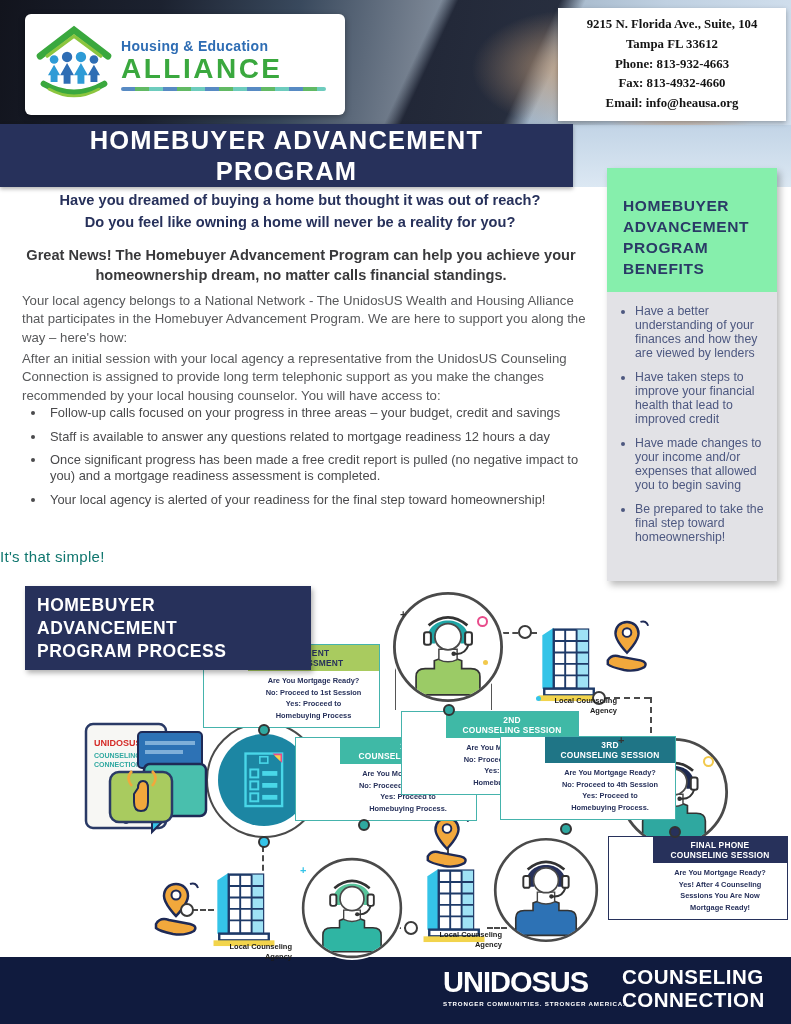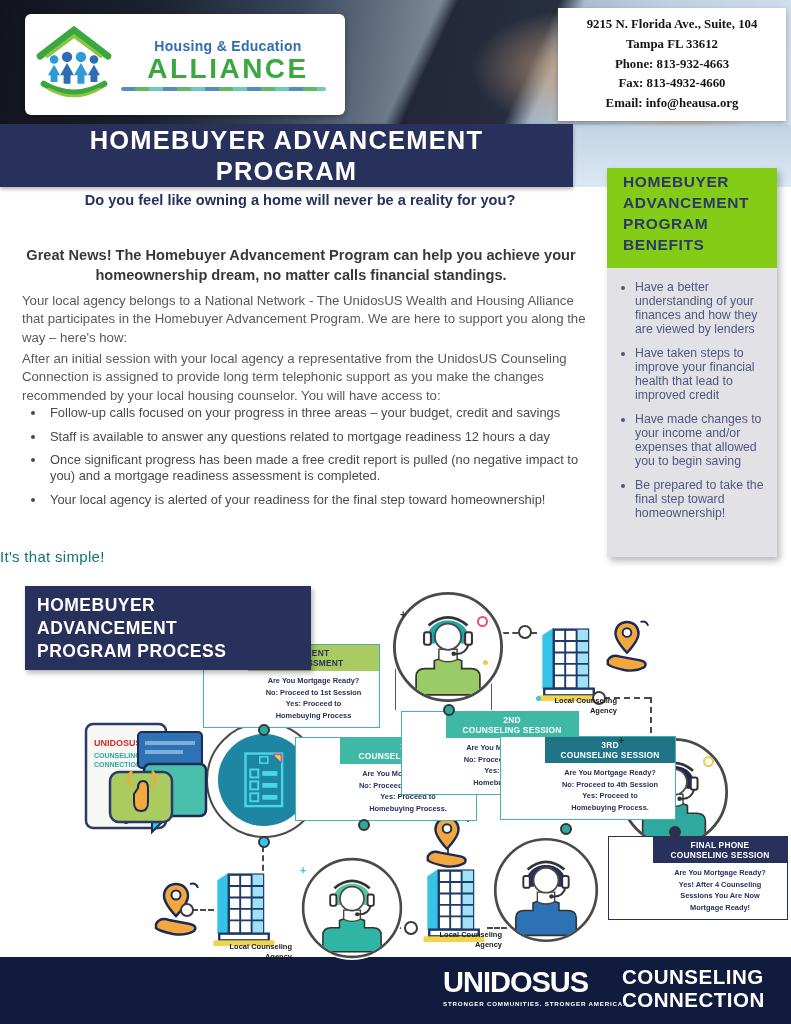--- a/index.html
+++ b/index.html
@@ -12,21 +12,21 @@
       radial-gradient(ellipse 120px 70px at 86% 78%, rgba(214,174,140,.95) 0%, rgba(214,174,140,0) 70%),
       radial-gradient(ellipse 150px 90px at 72% 55%, rgba(196,158,122,.8) 0%, rgba(196,158,122,0) 65%),
       linear-gradient(115deg, transparent 52%, rgba(22,27,43,.88) 54%, rgba(22,27,43,.88) 66%, transparent 69%),
       linear-gradient(100deg,#12141d 0%,#1c2230 20%,#39495d 37%,#75808f 52%,#9fb2c5 66%,#bfd0e1 82%,#d2e0ee 100%);}
   .photo-right{position:absolute;left:573px;top:125px;width:218px;height:62px;
     background:linear-gradient(180deg,#c2d4e6,#dce8f3);}
 
   
   .logo-card{position:absolute;left:25px;top:14px;width:320px;height:101px;background:#fff;border-radius:6px;
     box-shadow:0 2px 6px rgba(0,0,0,.35);display:flex;align-items:center;gap:8px;padding:4px 10px;box-sizing:border-box;}
-  .logo-text{flex:1;text-align:center;}
+  .logo-text{flex:1;}
   .logo-top{color:#2E6DB4;font-size:14px;font-weight:bold;letter-spacing:.3px;}
   .logo-name{color:#3AA83E;font-size:28px;font-weight:bold;letter-spacing:2.5px;line-height:1.05;}
   .logo-tagline-bar{margin-top:3px;height:4px;width:96%;border-radius:2px;
     background:repeating-linear-gradient(90deg,#2E6DB4 0 14px,#3AA83E 14px 28px,#49BFAD 28px 42px);opacity:.8;}
 
   
   .contact-card{position:absolute;left:558px;top:8px;width:228px;height:113px;background:#fff;
     box-shadow:0 2px 5px rgba(0,0,0,.3);display:flex;flex-direction:column;justify-content:center;
     text-align:center;font-family:"Liberation Serif", serif;font-weight:bold;font-size:12.8px;
     line-height:1.55;color:#141414;}
@@ -46,22 +46,22 @@
   .para1{position:absolute;left:22px;top:292px;width:574px;color:#58595B;font-size:13.2px;line-height:1.4;}
   .para2{position:absolute;left:22px;top:350px;width:580px;color:#58595B;font-size:13.2px;line-height:1.4;}
   .bullets{position:absolute;left:30px;top:405px;width:560px;margin:0;padding:0 0 0 16px;
     color:#4A4A4C;font-size:12.9px;line-height:1.22;}
   .bullets li{margin-bottom:8px;padding-left:4px;}
   .closing{position:absolute;left:0;top:548px;width:600px;color:#0f766e;
     font-size:15px;font-weight:500;letter-spacing:.3px;}
 
   
   .benefits{position:absolute;left:607px;top:168px;width:170px;box-shadow:3px 4px 7px rgba(0,0,0,.28);}
-  .benefits-head{background:#84cc16;color:#2A3A66;font-weight:bold;font-size:15.5px;letter-spacing:.6px;
-    line-height:1.35;padding:4px 10px 12px 16px;}
+  .benefits-head{background:#86efac;color:#2A3A66;font-weight:bold;font-size:15.5px;letter-spacing:.6px;
+    line-height:1.35;padding:28px 10px 12px 16px;}
   .benefits-head span{display:block;}
   .benefits-body{background:#E2E2E6;padding:12px 8px 16px 6px;min-height:289px;box-sizing:border-box;}
   .benefits-body ul{margin:0;padding:0 0 0 22px;color:#4D5880;font-size:12.3px;line-height:1.16;font-weight:400;}
   .benefits-body li{margin-bottom:9px;}
 
   
   .process{position:absolute;left:0;top:578px;width:791px;height:380px;}
   .ptitle{position:absolute;left:25px;top:8px;width:262px;background:#27315B;color:#fff;z-index:5;
     font-size:17.5px;font-weight:600;letter-spacing:.5px;line-height:1.3;padding:8px 12px;box-shadow:2px 3px 5px rgba(0,0,0,.3);}
   .ptitle span{display:block;}
@@ -150,20 +150,21 @@
     <div>Fax: 813-4932-4660</div>
     <div>Email: info@heausa.org</div>
   </div>
 
   <div class="title-banner">
     <span>HOMEBUYER ADVANCEMENT</span>
     <span>PROGRAM</span>
   </div>
 
   <div class="question">
+    <span>Have you dreamed of buying a home but thought it was out of reach?</span>
     <span>Do you feel like owning a home will never be a reality for you?</span>
   </div>
   <div class="great-news">Great News! The Homebuyer Advancement Program can help you achieve your homeownership dream, no matter calls financial standings.</div>
   <div class="para1">Your local agency belongs to a National Network - The UnidosUS Wealth and Housing Alliance that participates in the Homebuyer Advancement Program. We are here to support you along the way – here's how:</div>
   <div class="para2">After an initial session with your local agency a representative from the UnidosUS Counseling Connection is assigned to provide long term telephonic support as you make the changes recommended by your local housing counselor. You will have access to:</div>
   <ul class="bullets">
     <li>Follow-up calls focused on your progress in three areas – your budget, credit and savings</li>
     <li>Staff is available to answer any questions related to mortgage readiness 12 hours a day</li>
     <li>Once significant progress has been made a free credit report is pulled (no negative impact to you) and a mortgage readiness assessment is completed.</li>
     <li>Your local agency is alerted of your readiness for the final step toward homeownership!</li>

